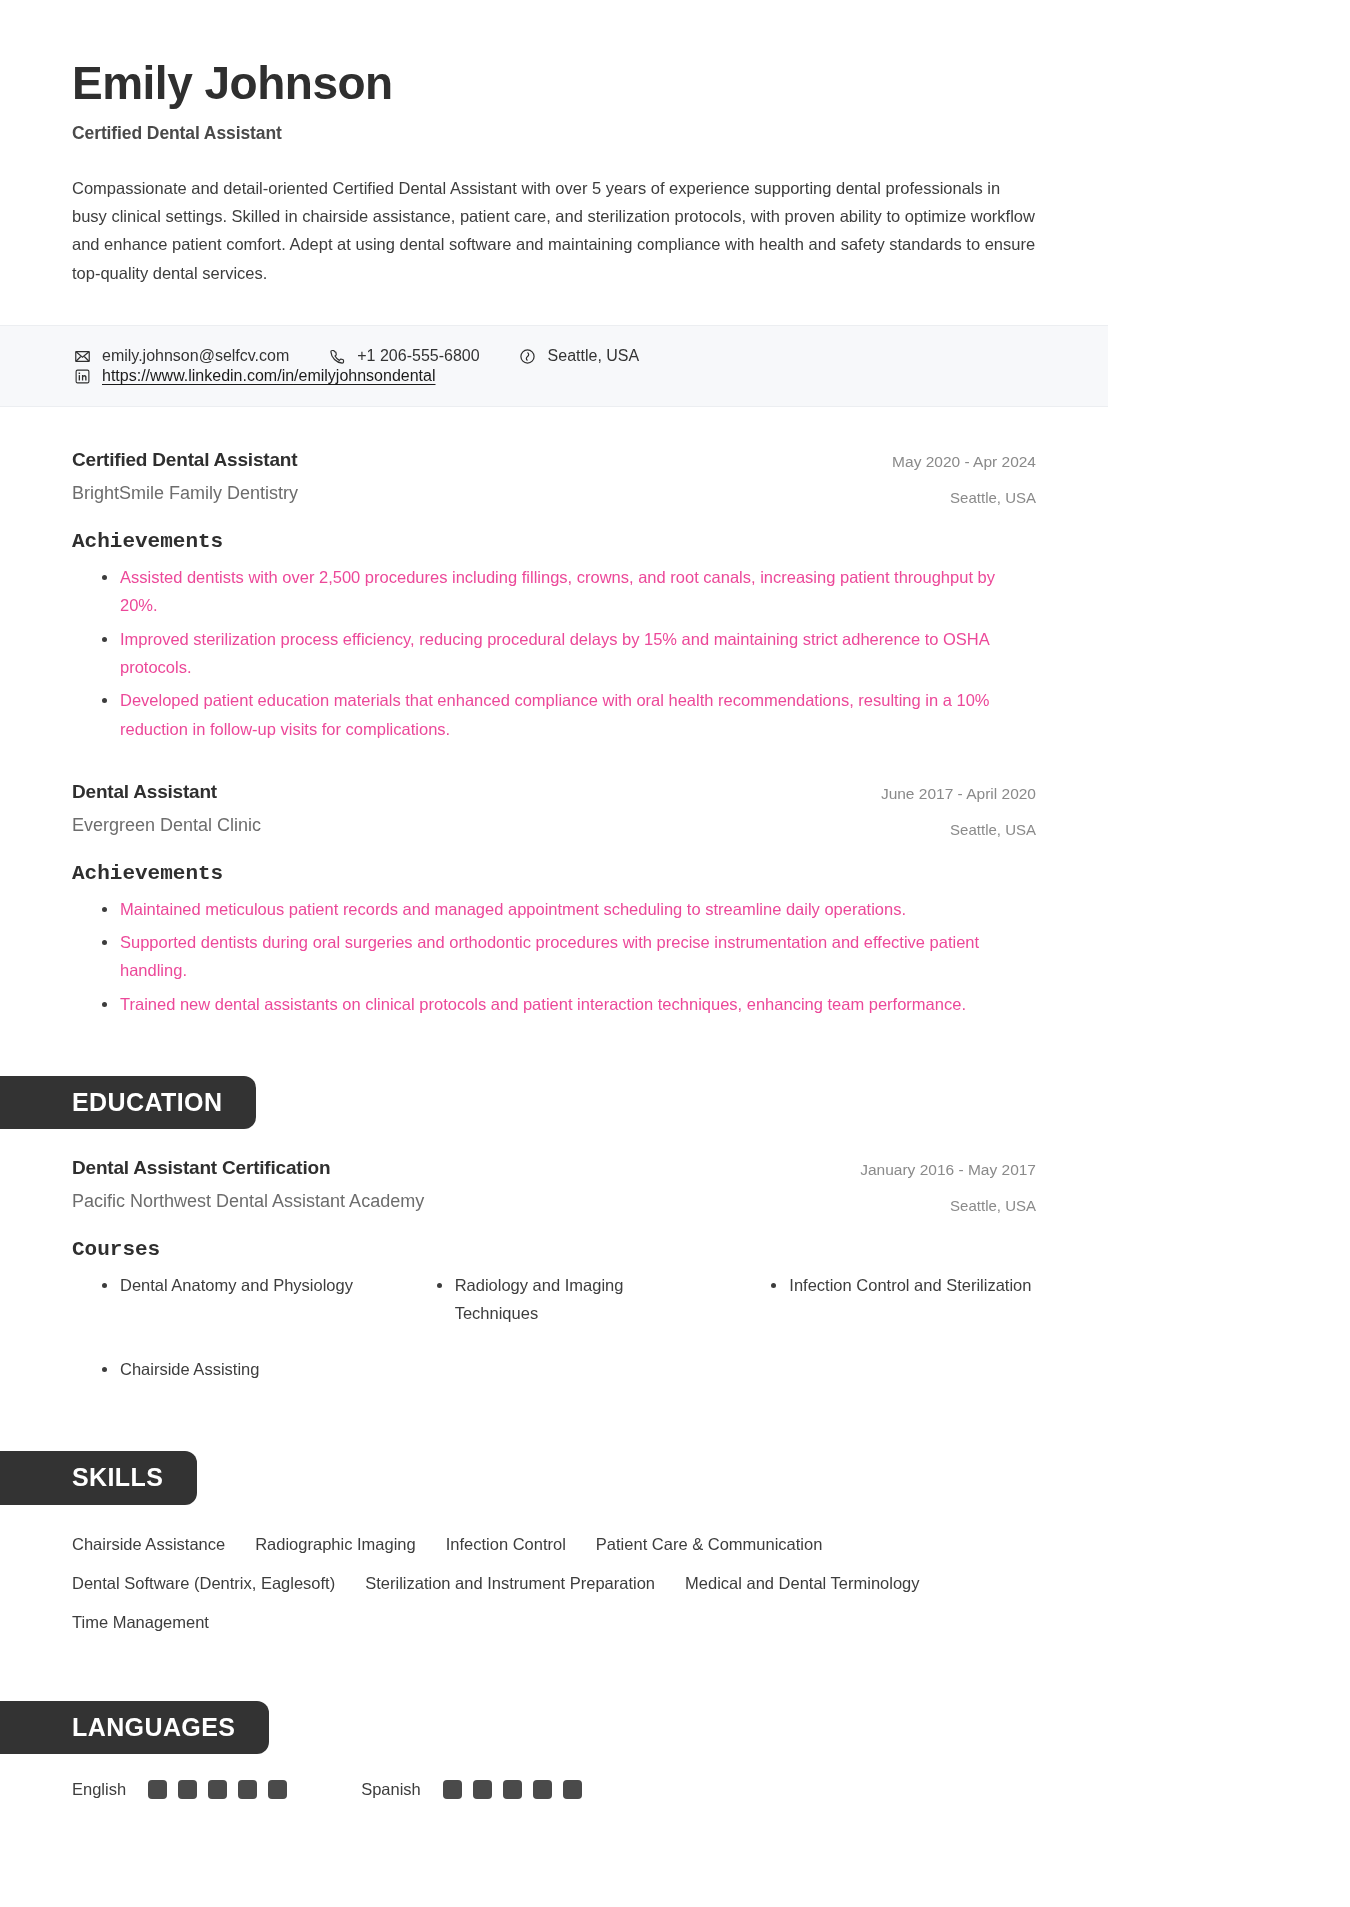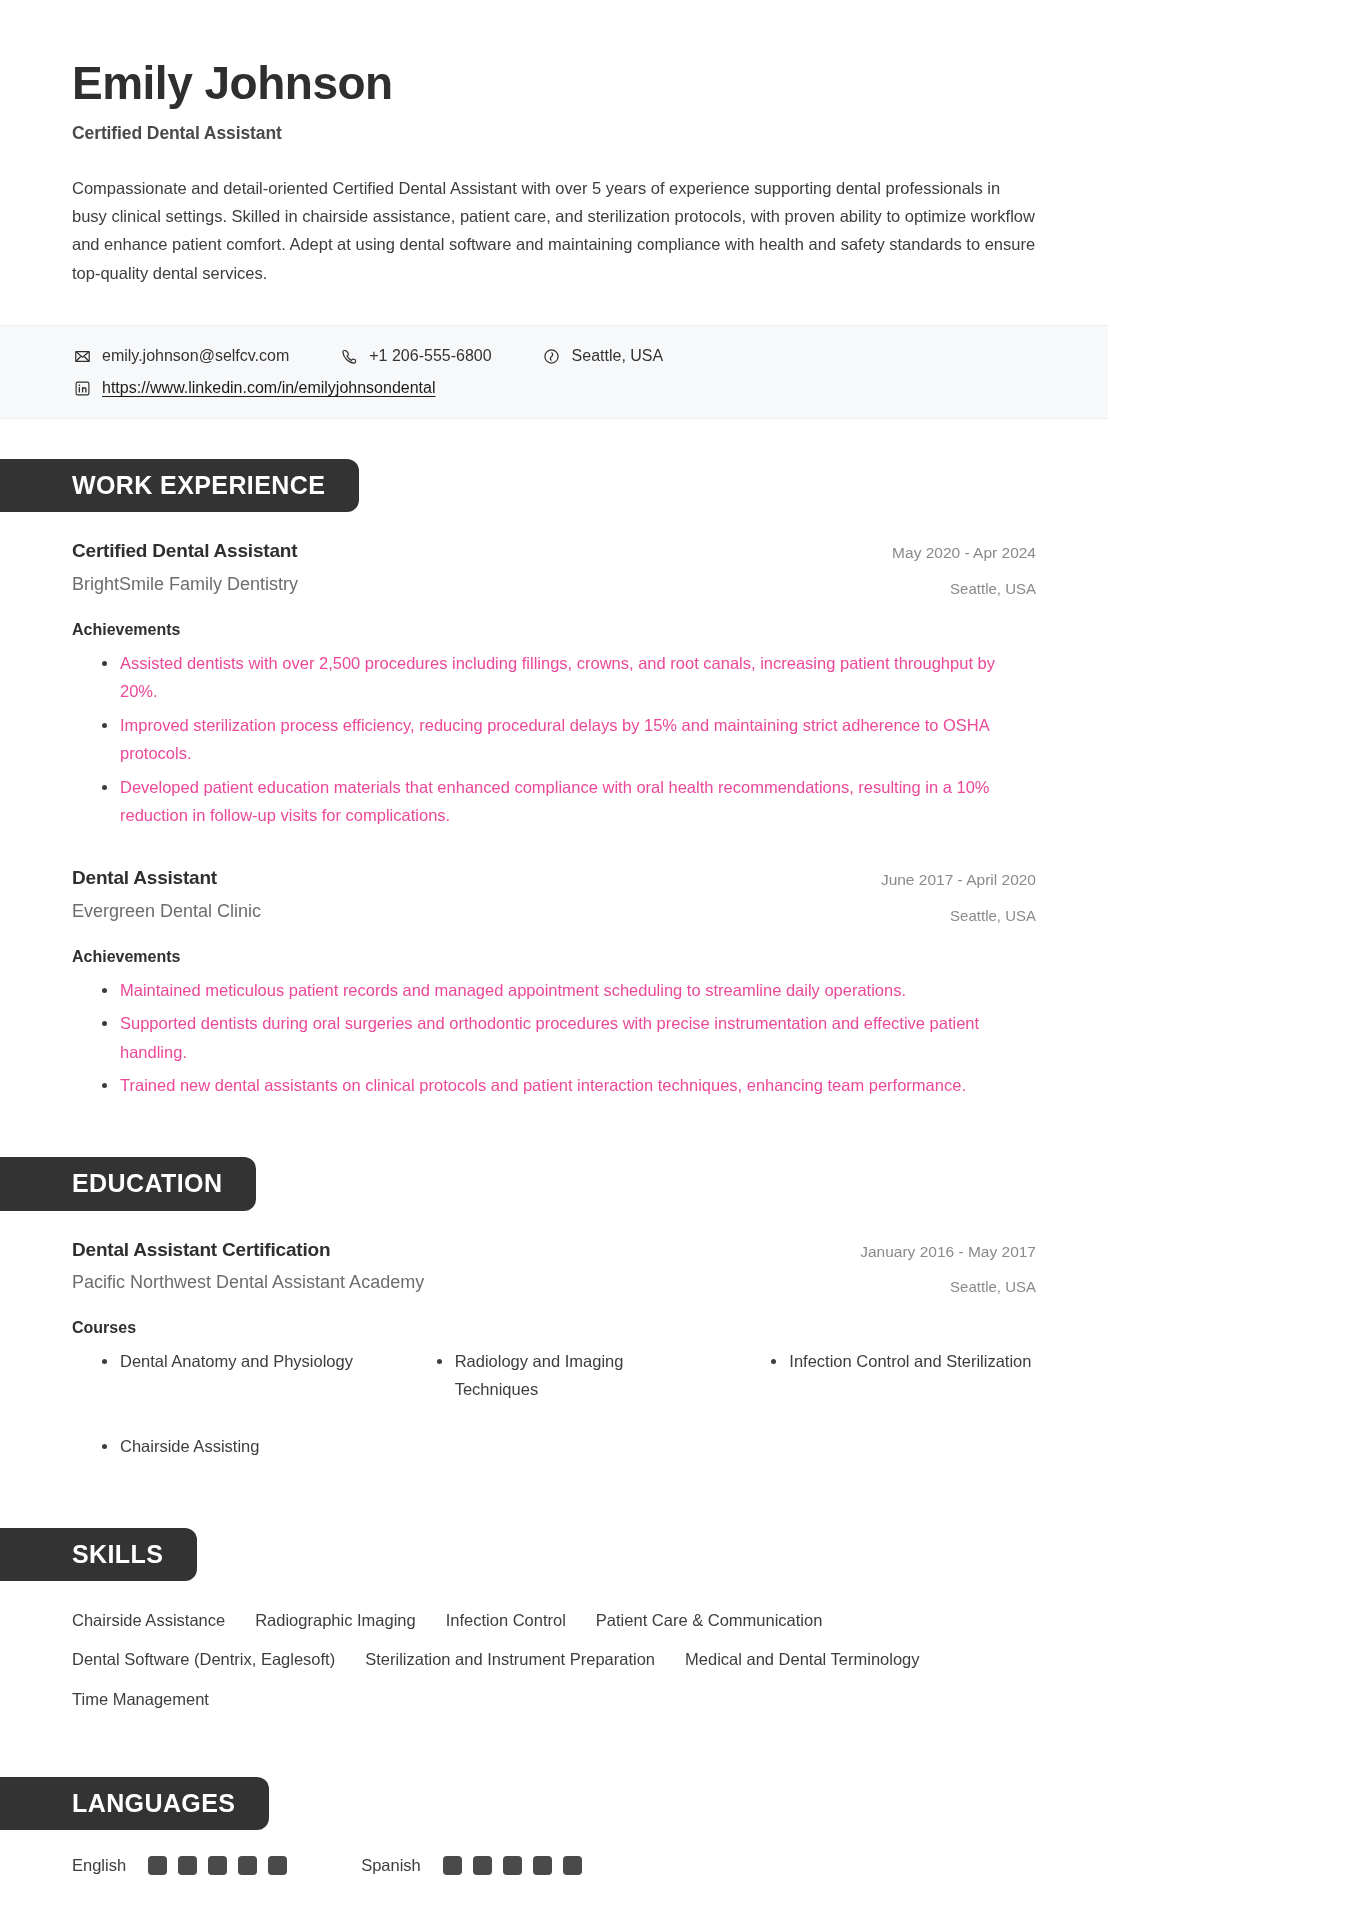--- a/index.html
+++ b/index.html
@@ -56,21 +56,21 @@
 
   
   .contact-bar {
     background: #f7f8fa;
     border-top: 1px solid #eceef1;
     border-bottom: 1px solid #eceef1;
     padding: 20px 72px;
     display: flex;
     align-items: center;
     flex-wrap: wrap;
-    gap: 12px;
+    gap: 0px;
   }
   .contact-item {
     display: flex;
     align-items: center;
     font-size: 16px;
     color: #333333;
     margin-right: 38px;
     white-space: nowrap;
   }
   .contact-item:last-child { margin-right: 0; }
@@ -146,25 +146,26 @@
     color: #8a8a8a;
     line-height: 1.4;
   }
   .entry-loc {
     font-size: 15px;
     color: #8a8a8a;
     margin-top: 14px;
     line-height: 1.4;
   }
   .sub-label {
-    font-size: 16px;
+    font-size: 21px;
     font-weight: bold;
     color: #2f2f2f;
     margin-top: 22px;
     margin-bottom: 10px;
+    font-family: Liberation Mono, monospace;
   }
   ul.bullets {
     margin: 0;
     padding-left: 30px;
     list-style: none;
   }
   ul.bullets li {
     position: relative;
     font-size: 16.5px;
     line-height: 1.72;
@@ -308,23 +309,20 @@
           <rect x="6.5" y="6.4" width="2.1" height="2.1" fill="currentColor" stroke="none"></rect>
           <path d="M11.2 17.6V10h1.9v1a2.6 2.6 0 0 1 4.6 1.8v4.8h-1.9v-4.3a1.4 1.4 0 0 0-2.8 0v4.3z" fill="currentColor" stroke="none"></path>
         </svg>
       </span>
       <a class="contact-link" href="#">https://www.linkedin.com/in/emilyjohnsondental</a>
     </div>
 
   </div>
 
   <div class="section">
-    <div class="badge-row">
-      <span class="badge">WORK EXPERIENCE</span>
-    </div>
 
     <div class="entry">
       <div class="entry-head">
         <div class="entry-left">
           <div class="entry-title">Certified Dental Assistant</div>
           <div class="entry-org">BrightSmile Family Dentistry</div>
         </div>
         <div class="entry-right">
           <div class="entry-date">May 2020 - Apr 2024</div>
           <div class="entry-loc">Seattle, USA</div>

